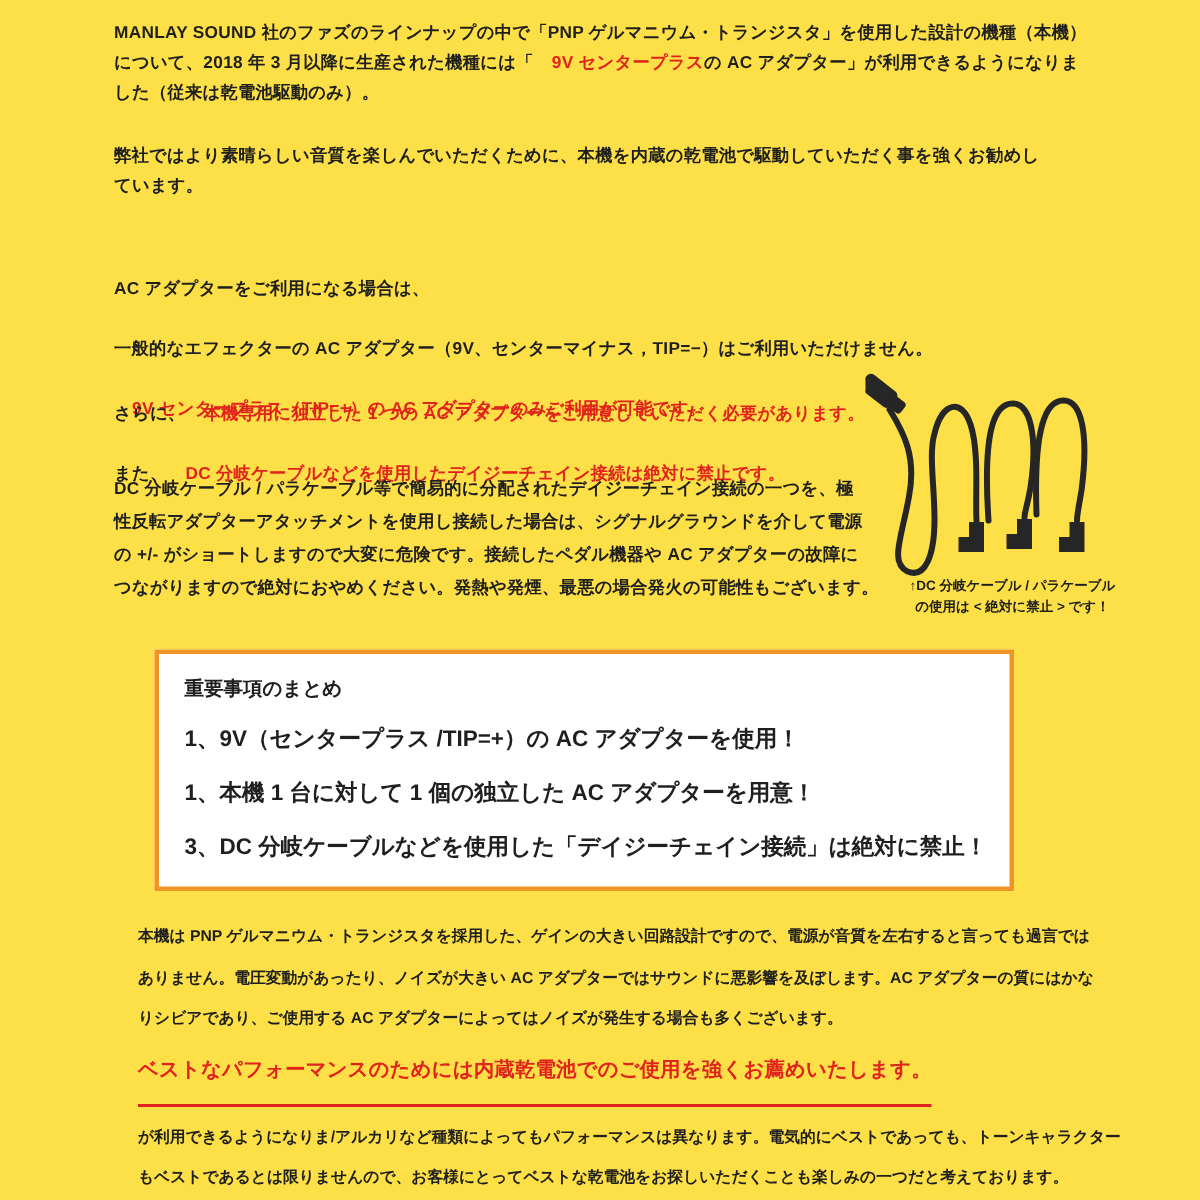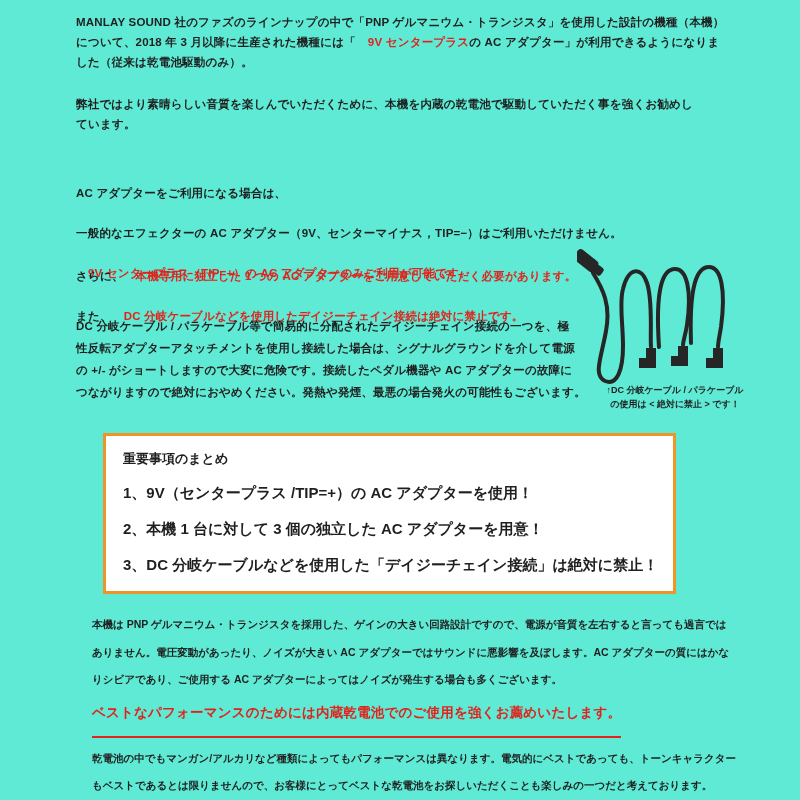--- a/index.html
+++ b/index.html
@@ -1,19 +1,19 @@
 <!DOCTYPE html>
 <html><head>
 <meta charset="utf-8">
 <style>
   html,body{margin:0;padding:0;background:#ffffff;}
   .page{
     position:relative;
     width:800px;height:800px;
-    background:#5eead4;
+    background:#fde047;
     overflow:hidden;
     font-family:"Liberation Sans","DejaVu Sans",sans-serif;
     color:#1f1f1f;
     font-weight:bold;
   }
   .para{
     position:absolute;
     margin:0;
     white-space:pre-line;
     letter-spacing:0.2px;
@@ -97,26 +97,26 @@
     <path d="M74,105 v15 h-12" fill="none" stroke-width="10"></path>
     <path d="M106,103 v15 h-12" fill="none" stroke-width="10"></path>
     <path d="M141,105 v15 h-12" fill="none" stroke-width="10"></path>
   </svg>
   <div class="figcaption">↑DC 分岐ケーブル / パラケーブル
 の使用は &lt; 絶対に禁止 &gt; です！</div>
 
   <div class="summary-box">
     <p class="summary-title">重要事項のまとめ</p>
     <p class="summary-item">1、9V（センタープラス /TIP=+）の AC アダプターを使用！</p>
-    <p class="summary-item">2、本機 1 台に対して 3 個の独立した AC アダプターを用意！</p>
+    <p class="summary-item">1、本機 1 台に対して 1 個の独立した AC アダプターを用意！</p>
     <p class="summary-item">3、DC 分岐ケーブルなどを使用した「デイジーチェイン接続」は絶対に禁止！</p>
   </div>
 
   <p class="para p6">本機は PNP ゲルマニウム・トランジスタを採用した、ゲインの大きい回路設計ですので、電源が音質を左右すると言っても過言では
 ありません。電圧変動があったり、ノイズが大きい AC アダプターではサウンドに悪影響を及ぼします。AC アダプターの質にはかな
 りシビアであり、ご使用する AC アダプターによってはノイズが発生する場合も多くございます。</p>
 
   <div class="red-heading">ベストなパフォーマンスのためには内蔵乾電池でのご使用を強くお薦めいたします。</div>
 
-  <p class="para p7">乾電池の中でもマンガン/アルカリなど種類によってもパフォーマンスは異なります。電気的にベストであっても、トーンキャラクター
+  <p class="para p7">が利用できるようになりま/アルカリなど種類によってもパフォーマンスは異なります。電気的にベストであっても、トーンキャラクター
 もベストであるとは限りませんので、お客様にとってベストな乾電池をお探しいただくことも楽しみの一つだと考えております。</p>
 
 </div>
 
 </body></html>

